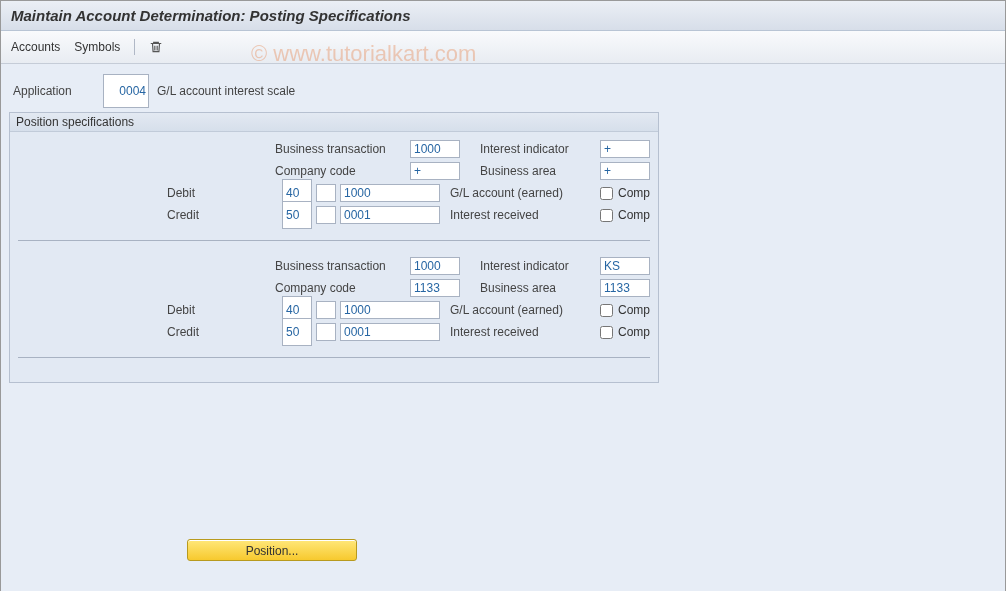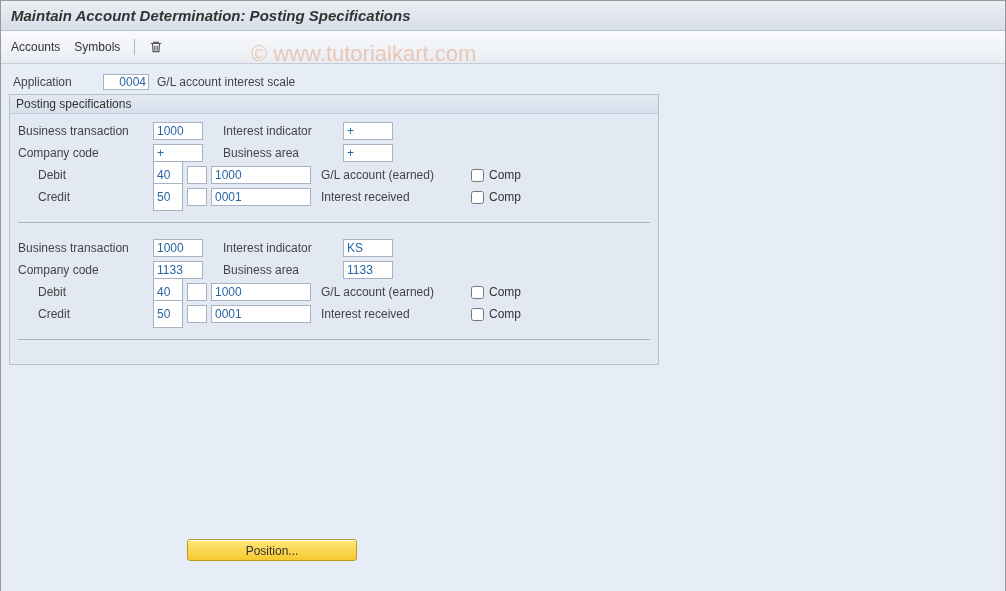--- a/index.html
+++ b/index.html
@@ -45,38 +45,38 @@
   }
   .app-row {
     display: flex;
     align-items: center;
     gap: 0;
     margin-bottom: 4px;
     padding-left: 4px;
   }
   .app-row .lbl { width: 90px; color:#444;}
   .app-row input {
-    width: 46px; height: 16px; border:1px solid #a8b2c2; background:#fff;
+    width: 46px; height: 34px; border:1px solid #a8b2c2; background:#fff;
     font-size:12px; padding:0 2px; text-align:right; color:#2766a3;
   }
   .app-row .desc { margin-left: 8px; color:#444;}
   .group {
     width: 650px;
     border: 1px solid #b6c0d0;
     background: #e2e9f3;
   }
   .group-header {
     background: linear-gradient(#e3e9f2,#d6dfeb);
     border-bottom: 1px solid #c1cbd9;
     padding: 2px 6px;
     font-size: 12px;
     color: #333;
   }
   .group-body { padding: 6px 8px 10px 8px; }
-  .row { display:flex; align-items:center; height:22px; }
+  .row { display:flex; align-items:center; height:22px;justify-content:flex-end; }
   .lbl1 { width: 135px; color:#444; }
   input.txt {
     border:1px solid #a8b2c2; background:#fff; height:18px; font-size:12px;
     padding:0 3px; color:#2766a3;
   }
   .w50 { width: 50px; }
   .w20 { width: 20px; text-align:center;}
   .w70 { width: 100px; }
   .lbl2 { width: 120px; margin-left: 20px; color:#444;}
   input.short { width: 30px; border:1px solid #a8b2c2; height:28px; background:#fff; font-size:12px; color:#2766a3; text-align:left; padding:0 3px;}
@@ -123,21 +123,21 @@
 
   <div class="content">
 
     <div class="app-row">
       <span class="lbl">Application</span>
       <input value="0004" style="">
       <span class="desc">G/L account interest scale</span>
     </div>
 
     <div class="group">
-      <div class="group-header">Posting specifications</div>
+      <div class="group-header">Position specifications</div>
       <div class="group-body">
 
         <div class="row">
           <span class="lbl1">Business transaction</span>
           <input class="txt w50" value="1000" style="">
           <span class="lbl2">Interest indicator</span>
           <input class="txt w50" value="+" style="">
         </div>
         <div class="row">
           <span class="lbl1">Company code</span>

